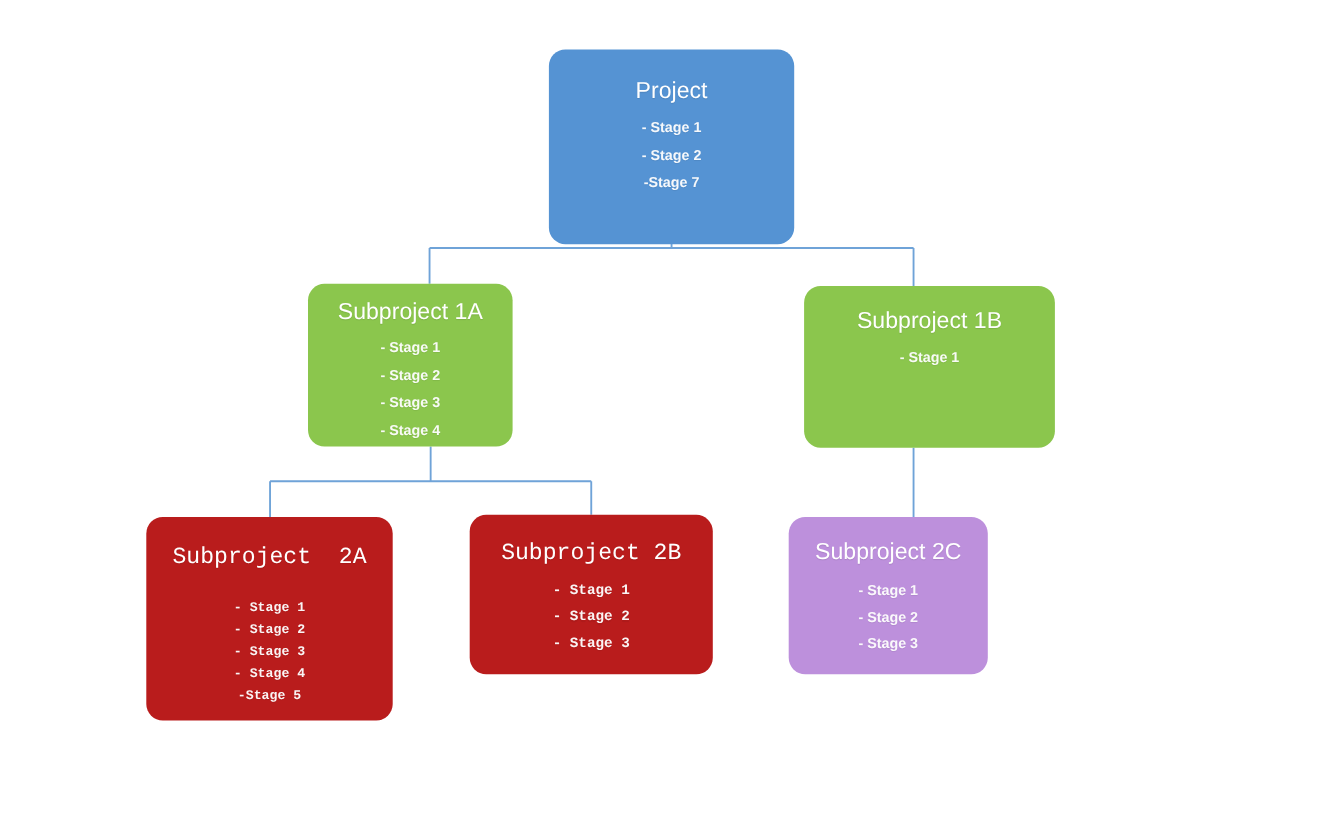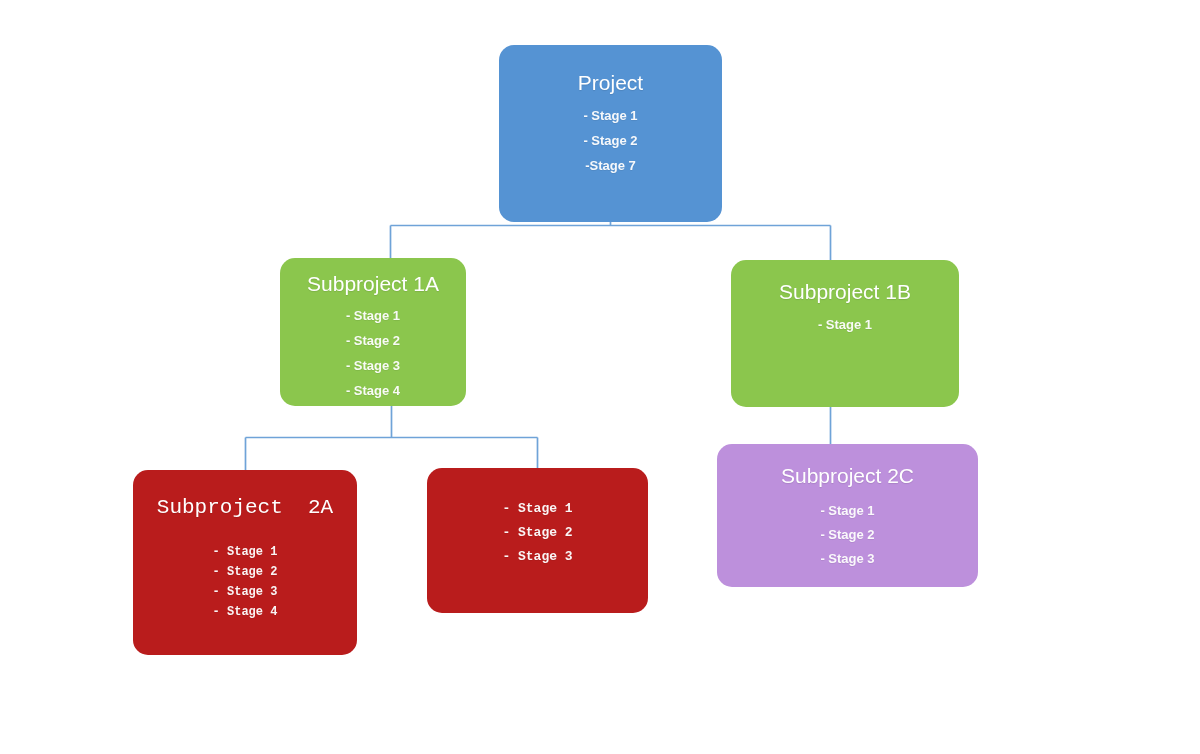--- a/index.html
+++ b/index.html
@@ -68,21 +68,21 @@
   #node-sub1b .stage-list { margin-top: 6px; }
 
   #node-sub2a   { left: 133px; top: 470px; width: 224px; height: 185px; padding-top: 24px; }
   #node-sub2a .stage-list { margin-top: 20px; }
   #node-sub2a .stage { line-height: 20px; font-size: 12px; }
 
   #node-sub2b   { left: 427px; top: 468px; width: 221px; height: 145px; padding-top: 22px; }
   #node-sub2b .stage-list { margin-top: 7px; }
   #node-sub2b .stage { line-height: 24px; }
 
-  #node-sub2c   { left: 717px; top: 444px; width: 261px; height: 143px; padding-top: 18px; }
+  #node-sub2c   { left: 717px; top: 470px; width: 181px; height: 143px; padding-top: 18px; }
   #node-sub2c .stage-list { margin-top: 9px; }
   #node-sub2c .stage { line-height: 24px; }
 </style>
 </head>
 <body>
 
 <div class="canvas">
 
   <svg class="connectors" viewBox="0 0 1200 754" xmlns="http://www.w3.org/2000/svg">
 
@@ -119,24 +119,26 @@
     </span>
   </div>
 
   <div class="node fill-gray" id="node-sub2a">
     <span class="node-title">Subproject  2A</span>
     <span class="stage-list">
       <span class="stage">- Stage 1</span>
       <span class="stage">- Stage 2</span>
       <span class="stage">- Stage 3</span>
       <span class="stage">- Stage 4</span>
+      <span class="stage">-Stage 5</span>
     </span>
   </div>
 
   <div class="node fill-gray" id="node-sub2b">
+    <span class="node-title">Subproject 2B</span>
     <span class="stage-list">
       <span class="stage">- Stage 1</span>
       <span class="stage">- Stage 2</span>
       <span class="stage">- Stage 3</span>
     </span>
   </div>
 
   <div class="node fill-purple" id="node-sub2c">
     <span class="node-title">Subproject 2C</span>
     <span class="stage-list">

